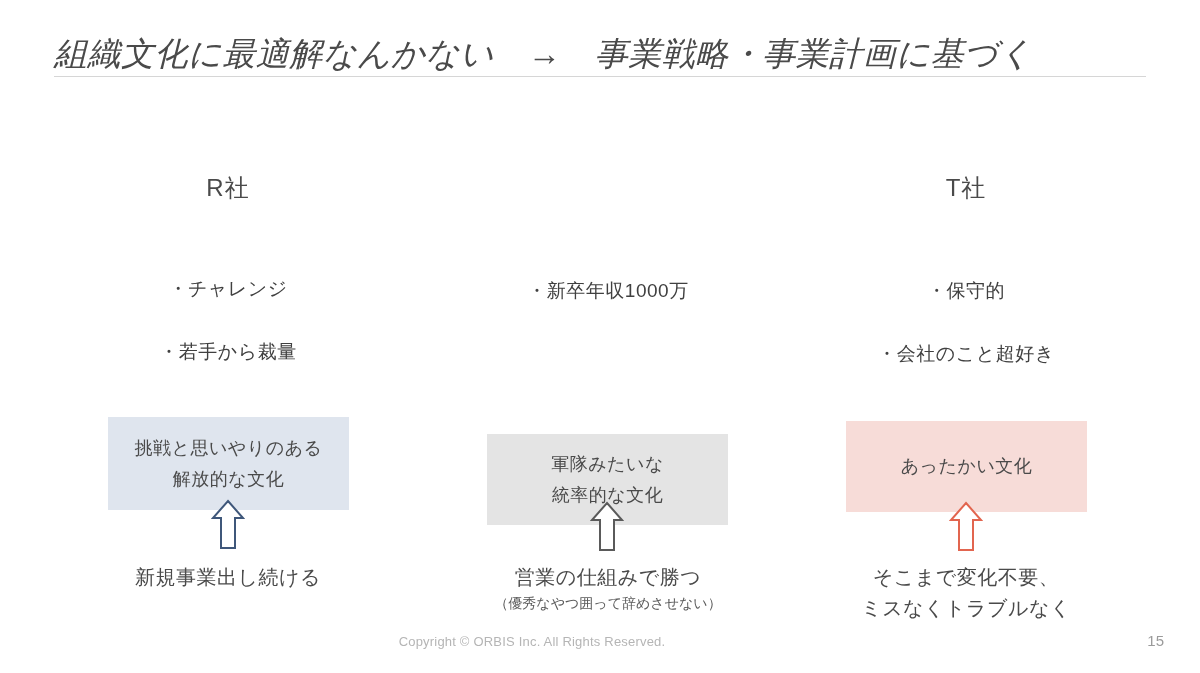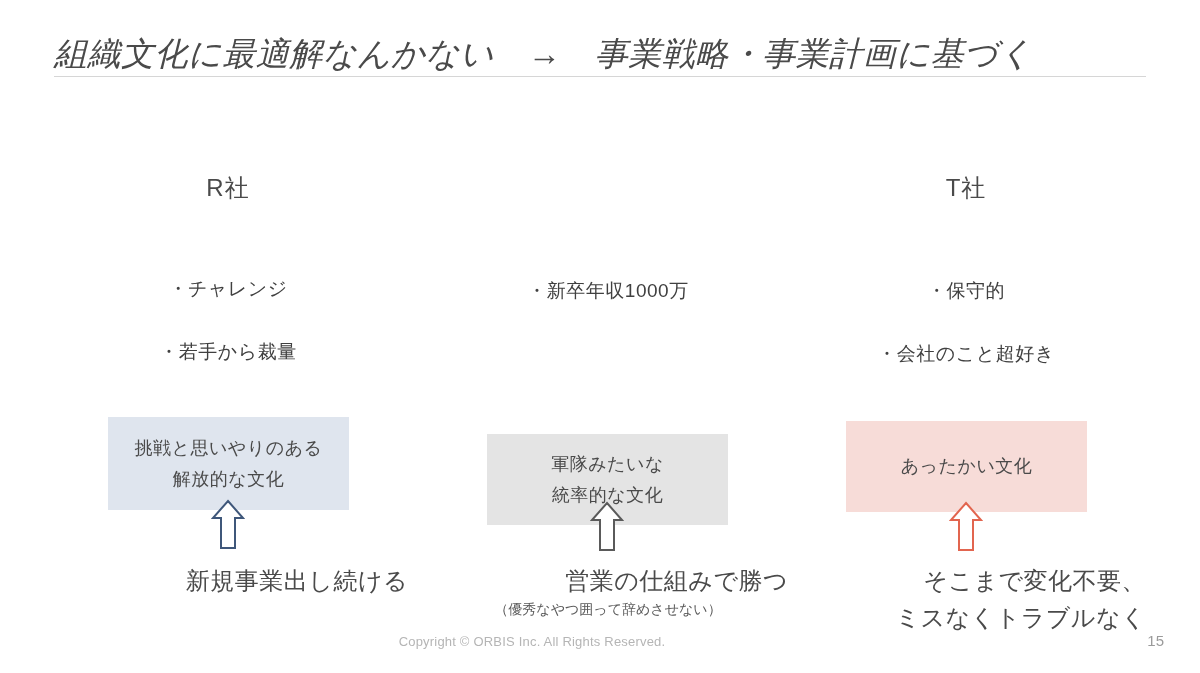--- a/index.html
+++ b/index.html
@@ -117,25 +117,24 @@
     position: absolute;
     left: 0;
     width: 360px;
     text-align: center;
   }
   .col-0 .caption { top: 562px; }
   .col-1 .caption { top: 562px; }
   .col-2 .caption { top: 562px; }
 
   .caption-main {
-    font-size: 24px;
+    font-size: 20px;
     color: #4a4a4a;
     line-height: 1.55;
     letter-spacing: 0.5px;
-    text-align: right;
   }
   .caption-sub {
     font-size: 14px;
     color: #5a5a5a;
     margin-top: 2px;
     letter-spacing: 0px;
   }
 
   
   .footer-copy {

